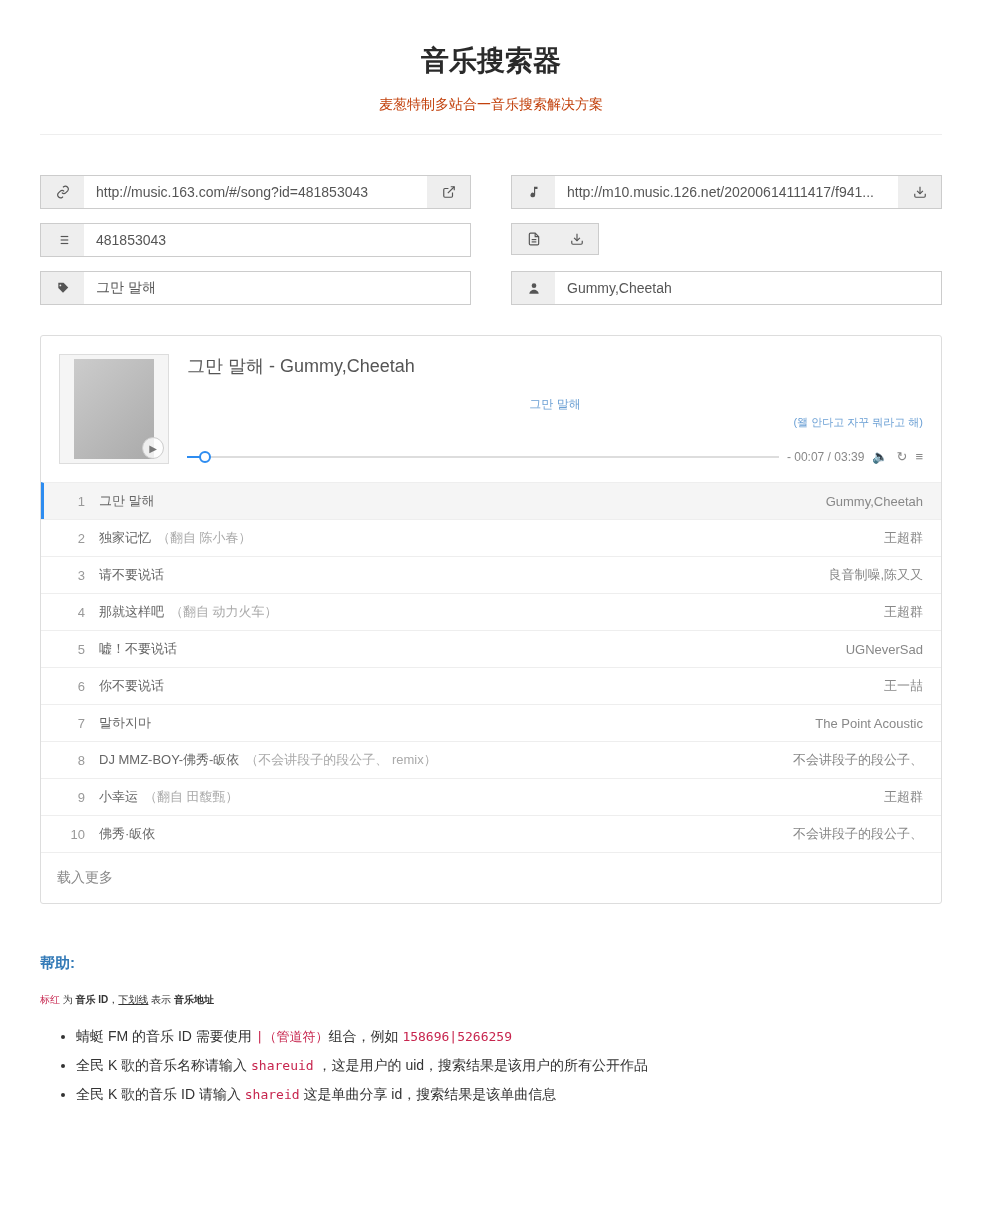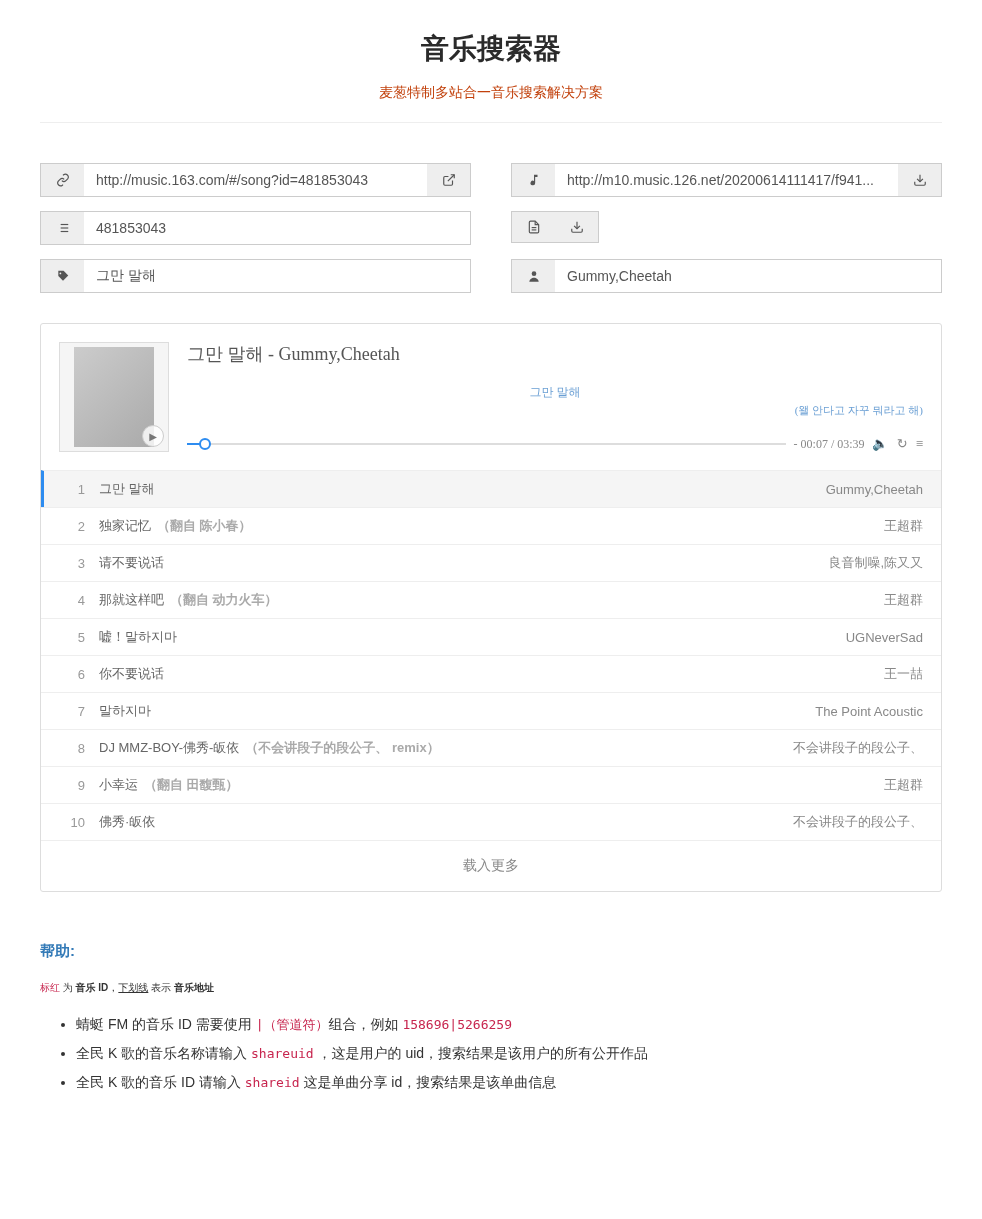--- a/index.html
+++ b/index.html
@@ -1,17 +1,17 @@
 <!DOCTYPE html>
 <html><head>
 <meta charset="utf-8">
 <style>
 * { box-sizing: border-box; margin: 0; padding: 0; }
 body { font-family: "Helvetica Neue", Helvetica, Arial, "Microsoft YaHei", sans-serif; background: #fff; color: #333; }
-.container { max-width: 942px; margin: 0 auto; padding: 0 20px; }
+.container { max-width: 942px; margin: 12px auto; padding: 0 20px; }
 .header { text-align: center; padding: 30px 0 20px; border-bottom: 1px solid #eee; }
 .header h1 { font-size: 28px; font-weight: bold; color: #2a2a2a; margin-bottom: 16px; }
 .header p { color: #c2410c; font-size: 14px; }
 .result-section { padding: 40px 0 0; }
 .alert-success { background: #5cb85c; color: #fff; text-align: center; padding: 14px; font-size: 17px; border-radius: 3px; margin-bottom: 28px; position: relative; }
 .alert-success .return-icon { margin-left: 6px; }
 .tooltip { position: absolute; right: 200px; top: 42px; background: #333; color: #fff; padding: 6px 10px; font-size: 13px; border-radius: 3px; }
 .tooltip::before { content: ""; position: absolute; top: -5px; left: 50%; margin-left: -5px; border: 5px solid transparent; border-bottom-color: #333; border-top: none; }
 .row { display: flex; gap: 40px; margin-bottom: 14px; }
 .col { flex: 1; }
@@ -21,40 +21,40 @@
 .input-group .addon-right { border-left: none; cursor: pointer; }
 .input-group .addon-left { border-right: none; }
 .input-group input:last-child { border-right: 1px solid #ccc; }
 .input-group .single-right { border-right: 1px solid #ccc; }
 
 .player-box { border: 1px solid #ddd; border-radius: 3px; margin-top: 30px; background: #fff; }
 .player-top { display: flex; padding: 18px; gap: 18px; }
 .album-art { width: 110px; height: 110px; border: 1px solid #ddd; display: flex; align-items: center; justify-content: center; position: relative; background: #f5f5f5; }
 .album-art-img { width: 80px; height: 100px; background: linear-gradient(135deg,#ccc,#aaa); }
 .album-play { position: absolute; bottom: 4px; right: 4px; width: 22px; height: 22px; border-radius: 50%; background: rgba(255,255,255,0.8); border: 1px solid #ccc; display: flex; align-items: center; justify-content: center; font-size: 10px; color: #777; }
-.player-info { flex: 1; display: flex; flex-direction: column; font-family: Liberation Serif, serif; }
+.player-info { flex: 1; display: flex; flex-direction: column; }
 .player-title { font-size: 18px; color: #555; margin-bottom: 18px; }
 .lyrics { text-align: center; color: #6a9fd4; font-size: 12px; flex: 1; }
 .lyrics .l2 { font-size: 11px; margin-top: 2px; text-align: right; }
 .progress-row { display: flex; align-items: center; gap: 8px; margin-top: 8px; }
 .progress-bar { flex: 1; height: 2px; background: #ddd; position: relative; }
 .progress-bar .fill { position: absolute; left: 0; top: 0; height: 2px; background: #2d8cf0; width: 3%; }
 .progress-bar .handle { position: absolute; left: 3%; top: -5px; width: 12px; height: 12px; border-radius: 50%; background: #fff; border: 2px solid #2d8cf0; margin-left: -6px; }
 .time { font-size: 12px; color: #888; }
 .player-icons { display: flex; gap: 8px; color: #888; font-size: 13px; }
 
 .playlist { }
 .playlist-row { display: flex; align-items: center; padding: 9px 18px; border-top: 1px solid #eee; font-size: 13px; color: #666; cursor: pointer; }
 .playlist-row:first-child { border-top: 1px solid #eee; }
 .playlist-row.active { background: #f5f5f5; border-left: 3px solid #2d8cf0; padding-left: 15px; }
 .playlist-row .num { width: 26px; text-align: right; margin-right: 14px; color: #999; }
 .playlist-row .title { flex: 1; }
-.playlist-row .secondary { color: #aaa; margin-left: 6px; font-weight: bold; }
+.playlist-row .secondary { color: #aaa; margin-left: 6px; }
 .playlist-row .artist { color: #888; }
-.load-more { text-align: center; padding: 16px; color: #888; font-size: 14px; border-top: 1px solid #eee; cursor: pointer; }
+.load-more { padding: 16px; color: #888; font-size: 14px; border-top: 1px solid #eee; cursor: pointer; }
 
 .help-section { margin-top: 50px; }
 .help-section h4 { color: #337ab7; font-size: 15px; font-weight: bold; margin-bottom: 20px; }
 .help-line { font-size: 10px; margin-bottom: 18px; }
 .help-line .red { color: #c7254e; }
 .help-line .underline { text-decoration: underline; }
 .help-list { list-style: disc; padding-left: 36px; }
 .help-list li { font-size: 14px; color: #333; margin-bottom: 6px; line-height: 1.6; }
 .code { color: #c7254e; font-family: Menlo, Consolas, monospace; font-size: 13px; }
 svg { display: block; }
@@ -212,21 +212,21 @@
             <span class="title">请不要说话</span>
             <span class="artist">良音制噪,陈又又</span>
           </div>
           <div class="playlist-row">
             <span class="num">4</span>
             <span class="title">那就这样吧<span class="secondary">（翻自 动力火车）</span></span>
             <span class="artist">王超群</span>
           </div>
           <div class="playlist-row">
             <span class="num">5</span>
-            <span class="title">嘘！말하지마</span>
+            <span class="title">嘘！不要说话</span>
             <span class="artist">UGNeverSad</span>
           </div>
           <div class="playlist-row">
             <span class="num">6</span>
             <span class="title">你不要说话</span>
             <span class="artist">王一喆</span>
           </div>
           <div class="playlist-row">
             <span class="num">7</span>
             <span class="title">말하지마</span>

